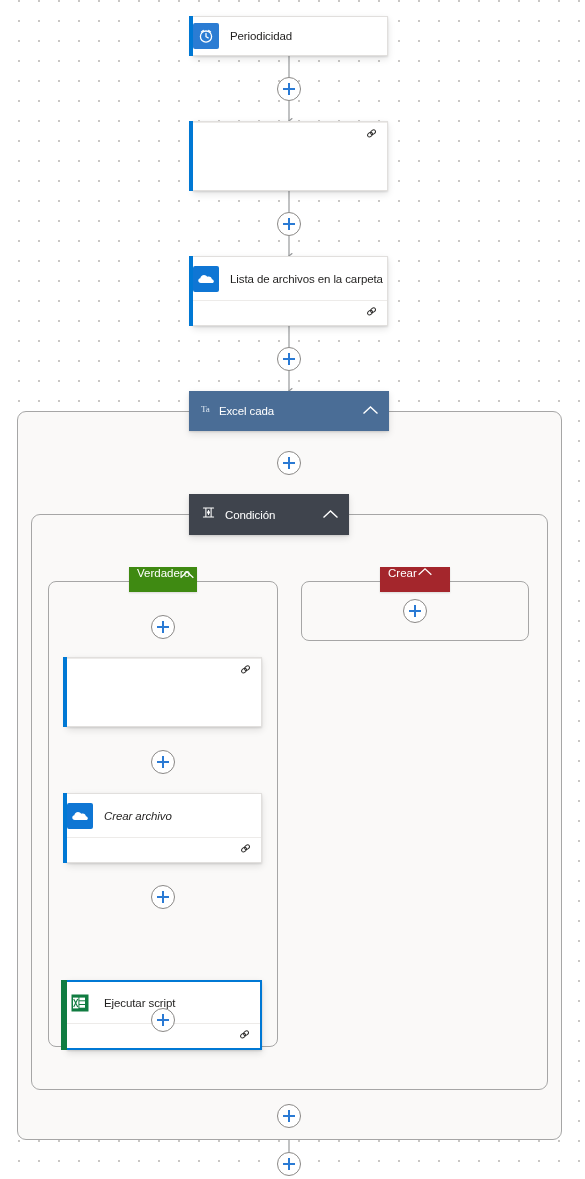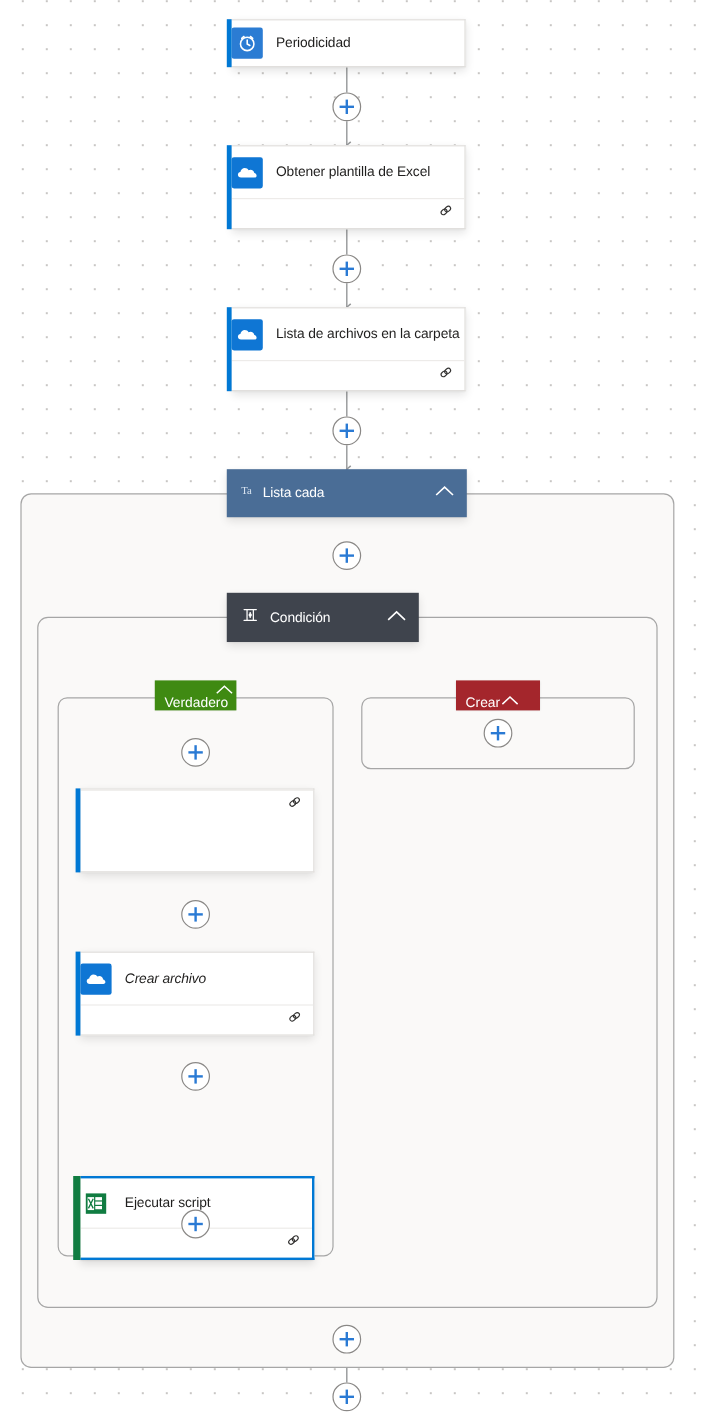--- a/index.html
+++ b/index.html
@@ -141,21 +141,21 @@
     font-family: Liberation Serif, serif;
     line-height: 1;
     margin-top: -4px;
   }
 
   
   .branch-pill {
     position: absolute;
     box-sizing: border-box;
     display: flex;
-    align-items: flex-end;
+    align-items: flex-start;
     padding: 0 8px;
     color: #ffffff;
     font-size: 11.5px;
     z-index: 6;
     box-shadow: 0 0.6px 1.8px rgba(0,0,0,0.13);
   }
   .branch-pill.yes { background: #3f8a12; }
   .branch-pill.no  { background: #a4262c; }
   .branch-pill .bp-label { white-space: nowrap; }
 
@@ -246,31 +246,20 @@
           <path d="M8 5.4 L8 8.7 L10.2 9.9" fill="none" stroke="#ffffff" stroke-width="1.3" stroke-linecap="round"></path>
           <path d="M5.3 2.4 L3.4 3.9 M10.7 2.4 L12.6 3.9" stroke="#ffffff" stroke-width="1.3" stroke-linecap="round"></path>
         </svg>
       </span>
       <span class="card-title">Periodicidad</span>
     </div>
   </div>
 
   <div class="card" style="left:193px; top:121px; width:195px; height:70px;">
     <div class="accent"></div>
-    <div class="card-top">
-      <span class="app-icon onedrive">
-        <svg width="18" height="18" viewBox="0 0 20 20" aria-hidden="true">
-          <path d="M4.3 14.4 C2.5 14.4 1.4 13.2 1.4 11.8 C1.4 10.5 2.4 9.4 3.7 9.3
-                   C3.9 7.2 5.7 5.6 7.8 5.6 C9.3 5.6 10.6 6.4 11.3 7.6
-                   C11.8 7.3 12.4 7.1 13.1 7.1 C14.9 7.1 16.4 8.5 16.6 10.3
-                   C17.8 10.5 18.7 11.5 18.7 12.7 C18.7 13.6 18.1 14.4 16.8 14.4 Z" fill="#ffffff"></path>
-        </svg>
-      </span>
-      <span class="card-title">Obtener plantilla de Excel</span>
-    </div>
     <div class="card-foot">
       <span>
         <svg width="13" height="13" viewBox="0 0 16 16" aria-hidden="true">
           <ellipse cx="6.2" cy="9.3" rx="3.3" ry="2.4" transform="rotate(-38 6.2 9.3)" fill="none" stroke="#323130" stroke-width="1.15"></ellipse>
           <ellipse cx="9.9" cy="6.4" rx="3.3" ry="2.4" transform="rotate(-38 9.9 6.4)" fill="none" stroke="#323130" stroke-width="1.15"></ellipse>
         </svg>
       </span>
     </div>
   </div>
 
@@ -292,21 +281,21 @@
         <svg width="13" height="13" viewBox="0 0 16 16" aria-hidden="true">
           <ellipse cx="6.2" cy="9.3" rx="3.3" ry="2.4" transform="rotate(-38 6.2 9.3)" fill="none" stroke="#323130" stroke-width="1.15"></ellipse>
           <ellipse cx="9.9" cy="6.4" rx="3.3" ry="2.4" transform="rotate(-38 9.9 6.4)" fill="none" stroke="#323130" stroke-width="1.15"></ellipse>
         </svg>
       </span>
     </div>
   </div>
 
   <div class="scope-header foreach" style="left:189px; top:391px; width:200px; height:40px;">
     <span class="sh-ta">Ta</span>
-    <span class="sh-title">Lista cada</span>
+    <span class="sh-title">Excel cada</span>
     <span class="sh-spacer"></span>
     <span class="chev">
       <svg width="17" height="11" viewBox="0 0 17 11" aria-hidden="true">
         <path d="M1.5 8.5 L8.5 2 L15.5 8.5" fill="none" stroke="#ffffff" stroke-width="1.4"></path>
       </svg>
     </span>
   </div>
 
   <div class="scope-header condition" style="left:189px; top:494px; width:160px; height:41px;">
     <span style="display:block;">

